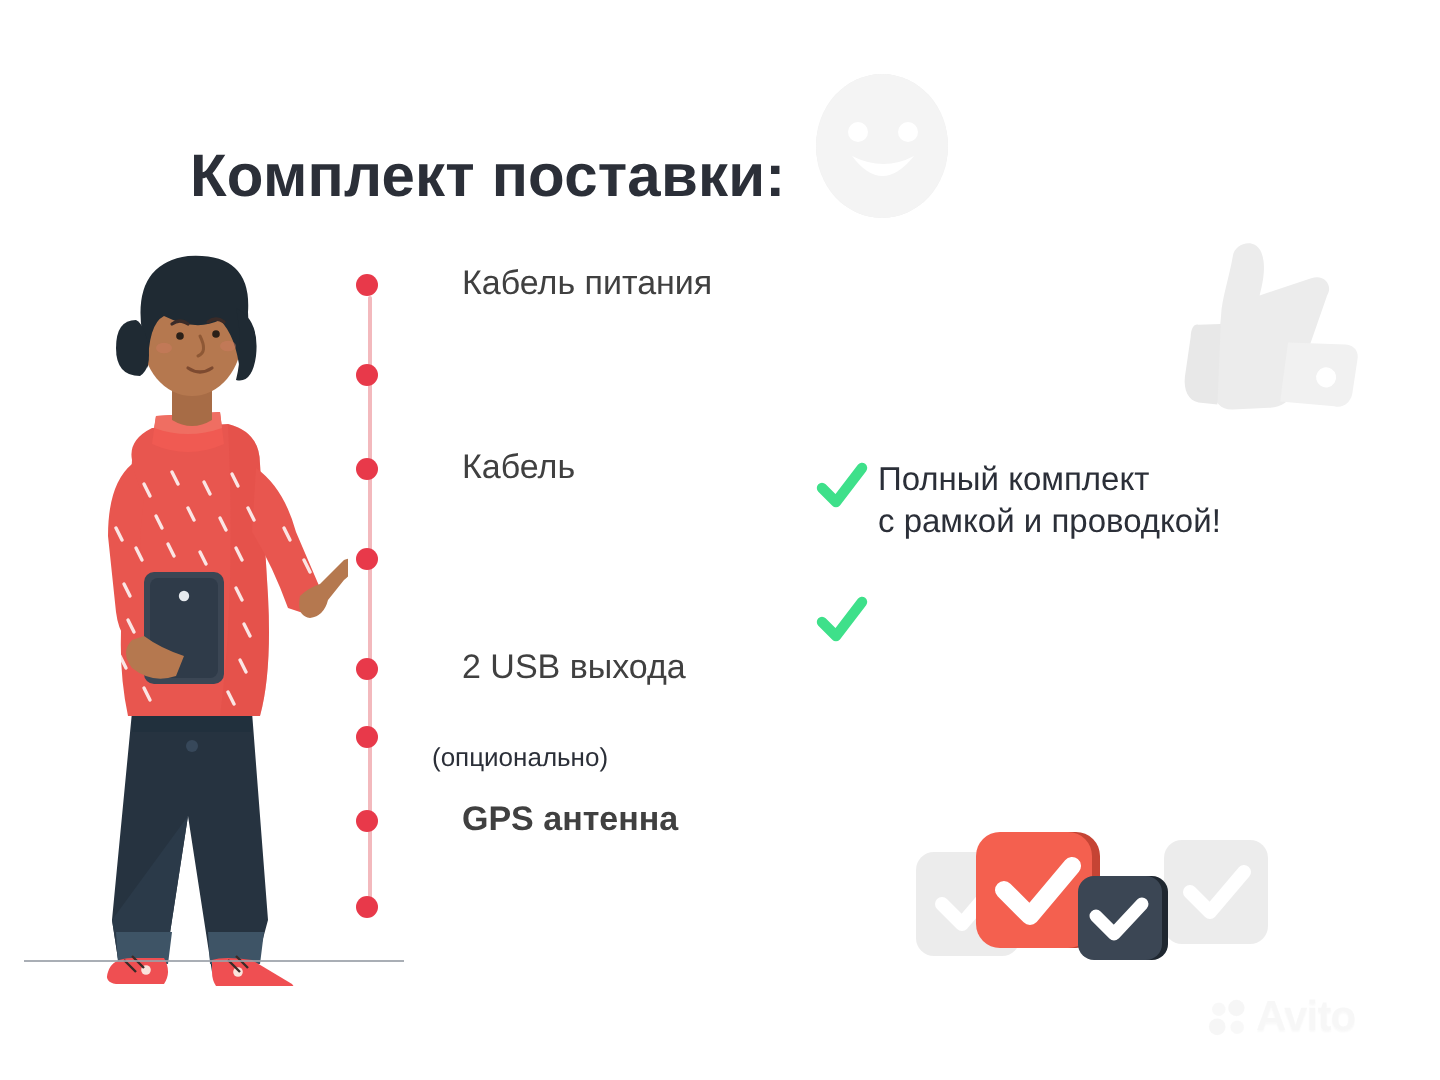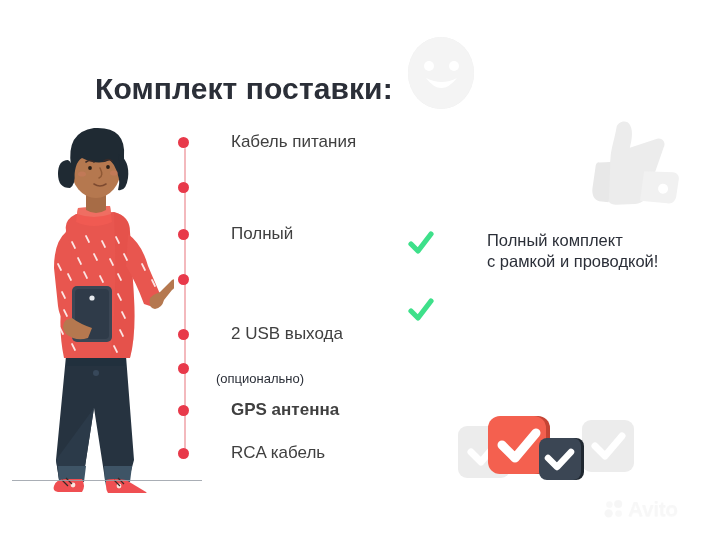--- a/index.html
+++ b/index.html
@@ -37,21 +37,20 @@
     position:absolute;left:38px;
     font-size:13px;color:#2b2f38;white-space:nowrap;text-align:right;
   }
 
   
   .feature{position:absolute;display:flex;align-items:flex-start;}
   .green-check{flex:0 0 auto;width:26px;height:26px;margin-right:5px;}
   .feature-text{
     font-size:16.5px;color:#2b2f38;line-height:1.28;white-space:pre-line;
     font-weight:500;
-    margin-left:48px;
   }
 
   
   #smiley{position:absolute;left:406px;top:36px;width:70px;height:74px;}
   #thumb{position:absolute;left:580px;top:112px;width:100px;height:102px;}
   #checkgroup{position:absolute;left:458px;top:412px;width:176px;height:72px;}
 
   
   #person{position:absolute;left:14px;top:108px;width:160px;height:385px;}
   #ground{
@@ -204,40 +203,39 @@
   <div id="list">
       <div class="li" style="top: 0px; height: 22px; width: 250px;">
         <span class="dot" style="top: 5px; background: rgb(232, 57, 74);"></span>
         <span class="li-label">Кабель питания</span>
       </div>
       <div class="li" style="top: 45px; height: 22px; width: 250px;">
         <span class="dot" style="top: 5px; background: rgb(232, 57, 74);"></span>
       </div>
       <div class="li" style="top: 92px; height: 22px; width: 250px;">
         <span class="dot" style="top: 5px; background: rgb(232, 57, 74);"></span>
-        <span class="li-label">Полный</span>
+        <span class="li-label">Кабель</span>
       </div>
       <div class="li" style="top: 137px; height: 22px; width: 250px;">
         <span class="dot" style="top: 5px; background: rgb(232, 57, 74);"></span>
       </div>
       <div class="li" style="top: 192px; height: 22px; width: 250px;">
         <span class="dot" style="top: 5px; background: rgb(232, 57, 74);"></span>
         <span class="li-label">2 USB выхода</span>
       </div>
       <div class="li" style="top: 219px; height: 22px; width: 250px;">
         <span class="dot" style="top: 12px; background: rgb(232, 57, 74);"></span>
         <span class="li-sub" style="top: 20px;">(опционально)</span>
       </div>
       <div class="li" style="top: 268px; height: 22px; width: 250px; font-weight: bold;">
         <span class="dot" style="top: 5px; background: rgb(232, 57, 74);"></span>
         <span class="li-label">GPS антенна</span>
       </div>
       <div class="li" style="top: 311px; height: 22px; width: 250px;">
         <span class="dot" style="top: 5px; background: rgb(232, 57, 74);"></span>
-        <span class="li-label">RCA кабель</span>
       </div>
     </div>
 
   <div id="features">
       <div class="feature" style="left: 408px; top: 230px;">
         <span class="green-check"><svg viewBox="0 0 26 26" width="26" height="26">
             <path d="M3 14 L10 21 L23 4" stroke="#3ee08a" stroke-width="5.2" fill="none" stroke-linecap="round" stroke-linejoin="round"></path>
           </svg></span>
         <span class="feature-text">Полный комплект
 с рамкой и проводкой!</span>

